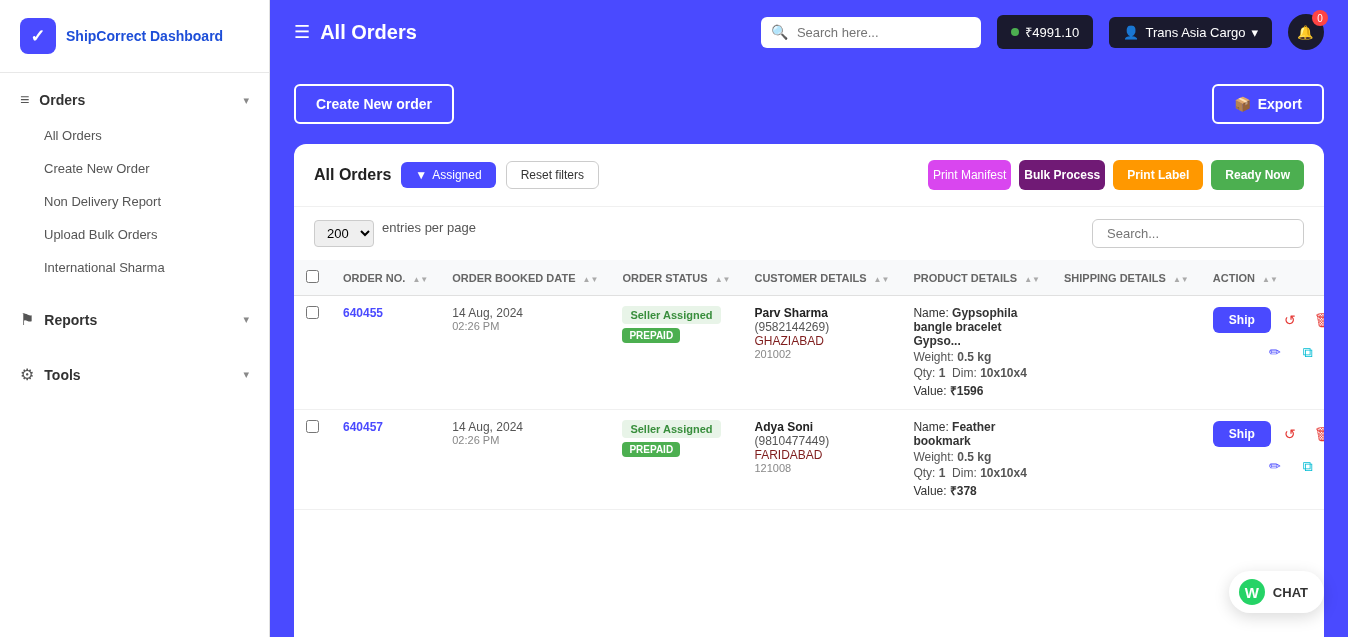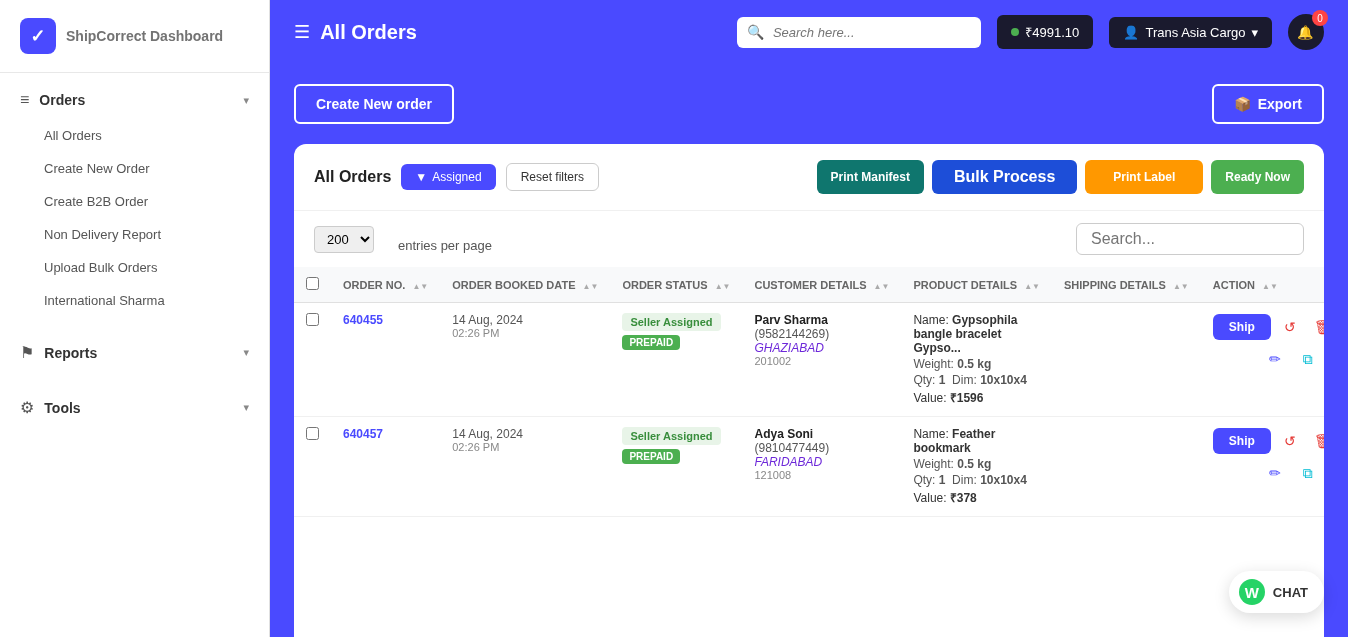--- a/index.html
+++ b/index.html
@@ -24,21 +24,21 @@
       border-bottom: 1px solid #e8e8e8;
       gap: 10px;
     }
     .logo-icon {
       width: 36px; height: 36px;
       background: #4a4aff;
       border-radius: 8px;
       display: flex; align-items: center; justify-content: center;
       color: #fff; font-size: 18px; font-weight: bold;
     }
-    .logo-text { font-size: 14px; font-weight: 600; color: #737373; }
+    .logo-text { font-size: 14px; font-weight: 600; color: #1d4ed8; }
 
     .sidebar-section { padding: 8px 0; }
 
     .sidebar-section-header {
       display: flex; align-items: center; justify-content: space-between;
       padding: 10px 20px;
       cursor: pointer;
       color: #333;
     }
     .sidebar-section-header .section-left { display: flex; align-items: center; gap: 10px; }
@@ -73,24 +73,23 @@
     .header-title-area { display: flex; align-items: center; gap: 10px; flex: 1; }
     .hamburger-icon { color: #fff; font-size: 18px; cursor: pointer; }
     .header-title { color: #fff; font-size: 20px; font-weight: 600; }
 
     .search-bar {
       background: #fff;
       border: none;
       border-radius: 6px;
       padding: 8px 14px 8px 36px;
       font-size: 13px;
-      width: 244px;
+      width: 220px;
       outline: none;
       color: #555;
-      font-style: italic;
     }
     .search-wrapper { position: relative; }
     .search-wrapper .search-icon-inner {
       position: absolute; left: 10px; top: 50%; transform: translateY(-50%);
       color: #aaa; font-size: 14px;
     }
 
     .wallet-btn {
       background: #1a1a2e;
       color: #fff;
@@ -208,46 +207,46 @@
       color: #333;
       border: 1px solid #ccc;
       border-radius: 6px;
       padding: 6px 14px;
       font-size: 12px;
       cursor: pointer;
     }
 
     .card-action-btns { display: flex; gap: 8px; }
 
-    .btn-red { background: #0f766e; color: #fff; border: none; border-radius: 6px; padding: 8px 14px; font-size: 12px; font-weight: 700; cursor: pointer; }
-    .btn-teal { background: #1d4ed8; color: #fff; border: none; border-radius: 6px; padding: 8px 22px; font-size: 16px; font-weight: 600; cursor: pointer; }
-    .btn-orange { background: #ff9800; color: #fff; border: none; border-radius: 6px; padding: 8px 28px; font-size: 12px; font-weight: 600; cursor: pointer; }
+    .btn-red { background: #d946ef; color: #fff; border: none; border-radius: 6px; padding: 8px 5px; font-size: 12px; font-weight: 400; cursor: pointer; }
+    .btn-teal { background: #701a75; color: #fff; border: none; border-radius: 6px; padding: 8px 5px; font-size: 12px; font-weight: 600; cursor: pointer; }
+    .btn-orange { background: #ff9800; color: #fff; border: none; border-radius: 6px; padding: 8px 14px; font-size: 12px; font-weight: 600; cursor: pointer; }
     .btn-green { background: #4caf50; color: #fff; border: none; border-radius: 6px; padding: 8px 14px; font-size: 12px; font-weight: 600; cursor: pointer; }
 
     
     .table-controls {
       display: flex;
       align-items: center;
       justify-content: space-between;
       padding: 12px 20px;
     }
-    .entries-control { display: flex; align-items: flex-end; gap: 24px; color: #555; font-size: 13px; }
+    .entries-control { display: flex; align-items: flex-start; gap: 8px; color: #555; font-size: 13px; }
     .entries-select {
       border: 1px solid #ccc;
       border-radius: 4px;
       padding: 4px 8px;
       font-size: 13px;
       cursor: pointer;
     }
     .table-search {
       border: 1px solid #ccc;
       border-radius: 6px;
       padding: 6px 14px;
-      font-size: 16px;
-      width: 228px;
+      font-size: 13px;
+      width: 212px;
       outline: none;
     }
 
     
     .table-wrapper { overflow-y: auto; flex: 1; }
     table { width: 100%; border-collapse: collapse; font-size: 12px; }
     thead th {
       background: #f8f9fa;
       padding: 10px 12px;
       text-align: left;
@@ -272,21 +271,21 @@
       border-radius: 4px;
       font-size: 11px;
       font-weight: 600;
       margin-bottom: 4px;
     }
     .status-seller-assigned { background: #e8f4e8; color: #388e3c; }
     .badge-prepaid { background: #4caf50; color: #fff; border-radius: 4px; padding: 2px 7px; font-size: 10px; font-weight: 700; }
 
     .customer-name { font-weight: 600; color: #222; }
     .customer-phone { color: #555; }
-    .customer-city { color: #6d28d9; font-style: italic; }
+    .customer-city { color: #7f1d1d; }
     .customer-pin { color: #888; font-size: 11px; }
 
     .product-name { color: #333; }
     .product-name strong { font-weight: 700; }
     .product-detail { color: #555; margin-top: 2px; }
     .product-value { color: #333; margin-top: 2px; }
 
     .action-btns { display: flex; flex-direction: column; gap: 4px; }
     .action-row { display: flex; gap: 5px; align-items: center; }
     .ship-btn { background: #4a4aff; color: #fff; border: none; border-radius: 6px; padding: 6px 16px; font-size: 12px; font-weight: 600; cursor: pointer; }
@@ -349,23 +348,20 @@
           <span class="section-icon">≡</span>
           <span class="section-label">Orders</span>
         </div>
         <span class="chevron">▾</span>
       </div>
       <div class="sidebar-item">
         <span>All Orders</span>
       </div>
       <div class="sidebar-item">
         <span>Create New Order</span>
-      </div>
-      <div class="sidebar-item">
-        <span>Create B2B Order</span>
       </div>
       <div class="sidebar-item">
         <span>Non Delivery Report</span>
       </div>
       <div class="sidebar-item">
         <span>Upload Bulk Orders</span>
       </div>
       <div class="sidebar-item">
         <span>International Sharma</span>
       </div>

